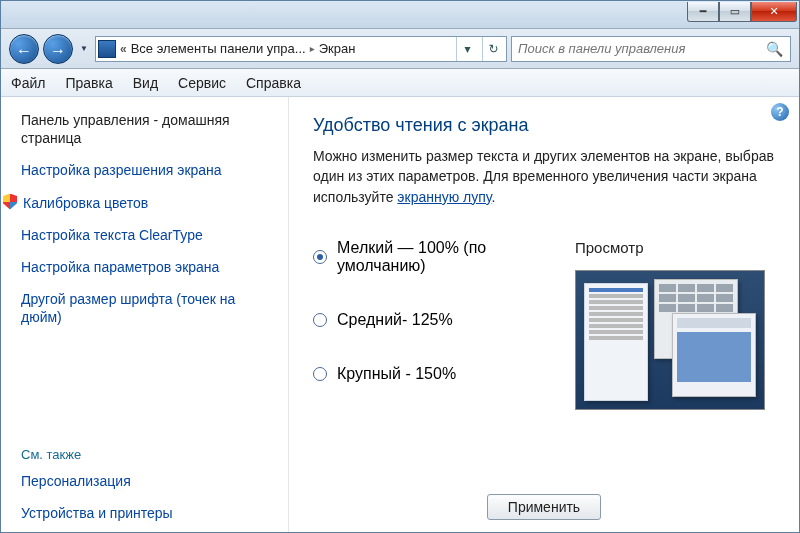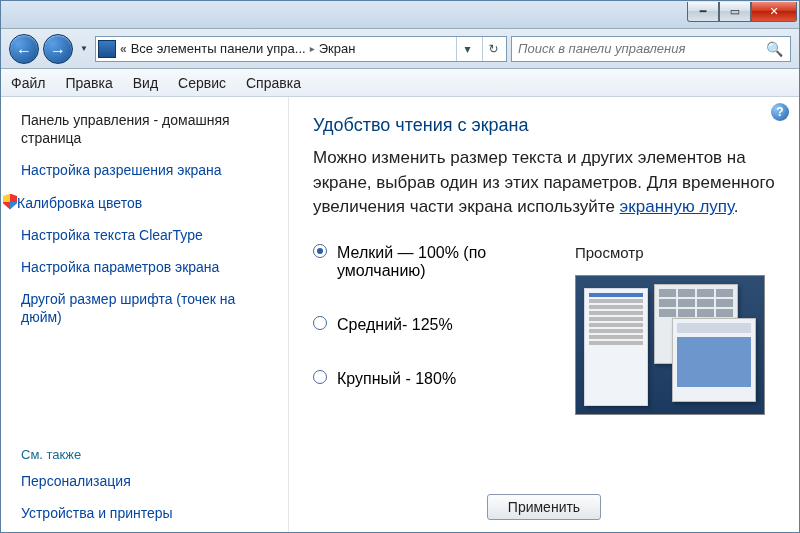--- a/index.html
+++ b/index.html
@@ -149,21 +149,21 @@
     width: 288px;
     border-right: 1px solid #e2e6ea;
     padding: 14px 12px 10px 20px;
     display: flex;
     flex-direction: column;
     gap: 14px;
     font-size: 14px;
   }
   .side-link { color: #0646a0; cursor: pointer; line-height: 1.3; }
   .side-home { color: #222; }
-  .side-link.shield { display:flex; gap:0; align-items:flex-start; }
+  .side-link.shield { display:flex; gap:6px; align-items:flex-start; }
   .shield-ico {
     width: 14px; height: 16px;
     background: conic-gradient(#e33 0 25%, #38c 0 50%, #e33 0 75%, #fc3 0 100%);
     clip-path: polygon(50% 0,100% 15%,100% 60%,50% 100%,0 60%,0 15%);
     display:inline-block;
     margin-left: -18px;
     flex-shrink:0;
   }
   .side-spacer { flex: 1; }
   .side-section { color:#146a93; font-size:13px; margin-bottom:-4px;}
@@ -184,28 +184,29 @@
     font-size: 12px; font-weight: bold;
     display:flex; align-items:center; justify-content:center;
   }
   h1 {
     color: #003e7e;
     font-size: 18px;
     font-weight: normal;
     margin-bottom: 10px;
   }
   .desc {
-    font-size: 17px;
+    font-size: 14px;
     color: #222;
     line-height: 1.45;
+    margin-bottom: 8px;
   }
   .desc a { color: #0646a0; text-decoration: underline; cursor:pointer; }
   .options-row { display:flex; gap:20px; margin-top:24px; }
   .options { flex:1; display:flex; flex-direction:column; gap:36px; font-size:16px; }
-  .opt { display:flex; align-items:flex-start; gap:10px; }
+  .opt { display:flex; align-items:center; gap:10px; }
   .radio {
     width:14px; height:14px; border-radius:50%;
     border:1px solid #4b6a98;
     background:#fff;
     display:inline-flex; align-items:center; justify-content:center;
     flex-shrink: 0;
   }
   .radio.checked::after {
     content:""; width:6px; height:6px; border-radius:50%;
     background:#2a5faa;
@@ -342,21 +343,21 @@
           <label class="opt">
             <span class="radio checked"></span>
             <span>Мелкий — 100% (по умолчанию)</span>
           </label>
           <label class="opt">
             <span class="radio"></span>
             <span>Средний- 125%</span>
           </label>
           <label class="opt">
             <span class="radio"></span>
-            <span>Крупный - 180%</span>
+            <span>Крупный - 150%</span>
           </label>
         </div>
 
         <div class="preview-col">
           <div class="preview-title">Просмотр</div>
           <div class="preview">
             <div class="mini-win mini-left">
               <div class="mini-left-inner">
                 <div class="mini-line blue"></div>
                 <div class="mini-line"></div>

